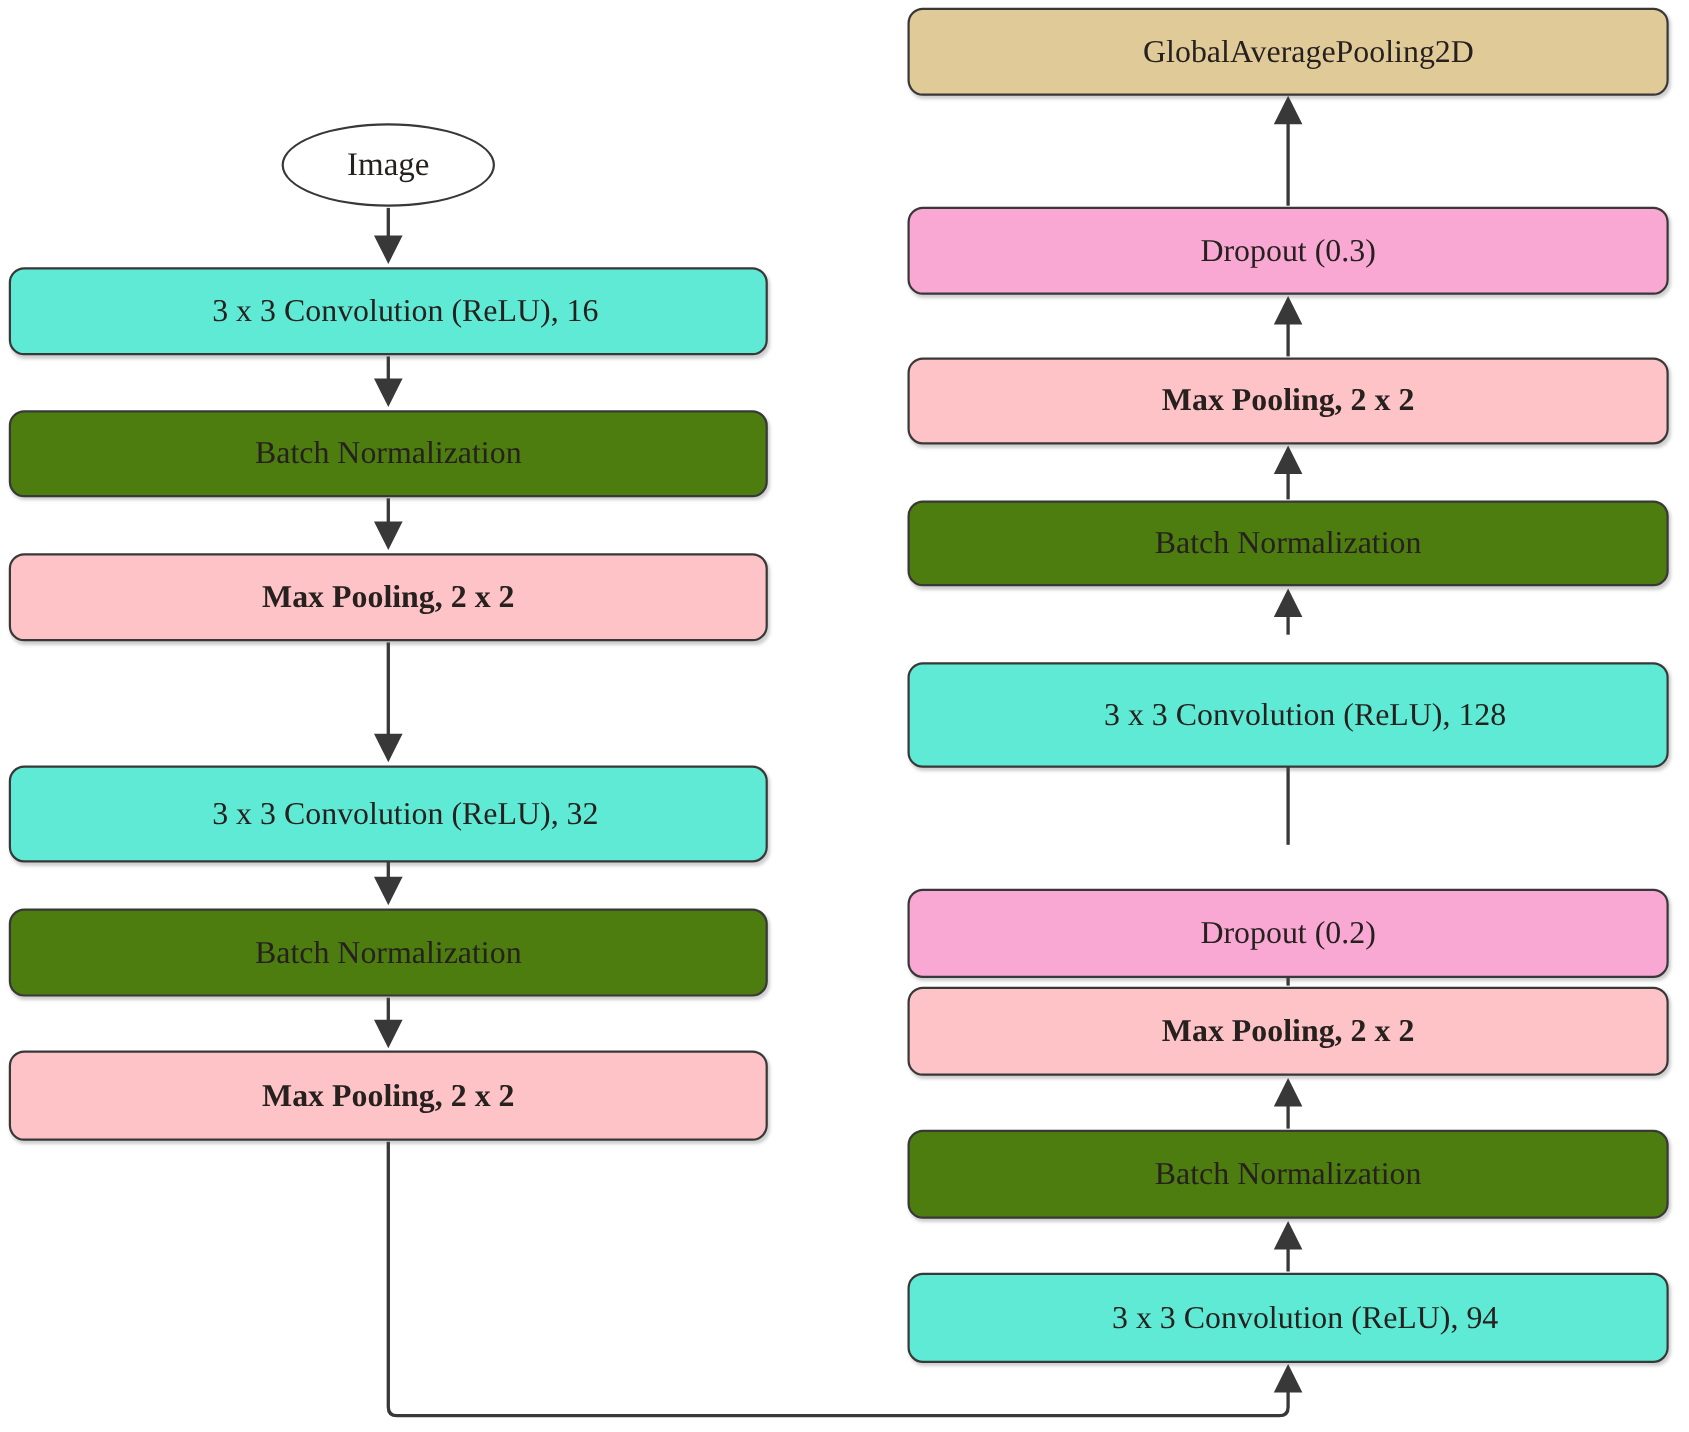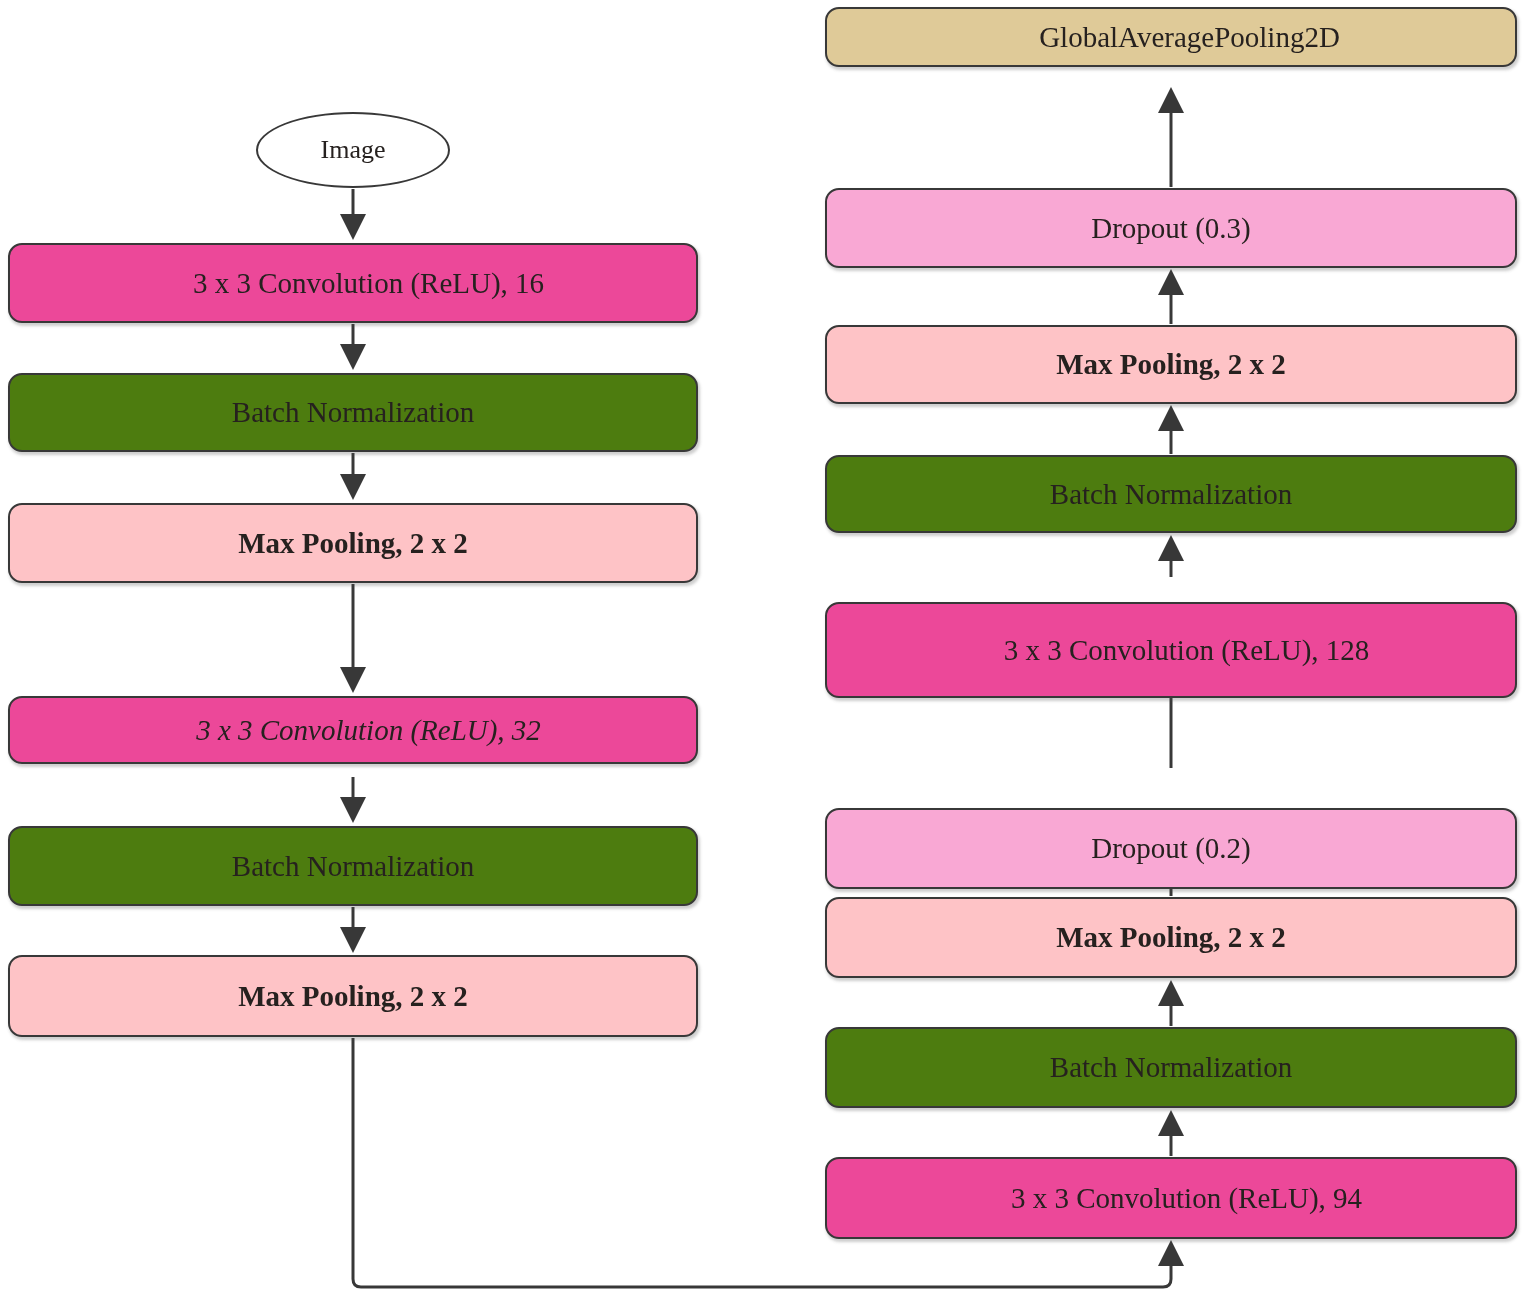--- a/index.html
+++ b/index.html
@@ -33,23 +33,23 @@
     justify-content: center;
     text-align: center;
     font-size: 29px;
     color: #26211f;
     background: #ffffff;
     box-shadow: 1.5px 2.5px 3px rgba(80, 80, 80, 0.28);
   }
   .node.ellipse {
     border-radius: 50%;
     box-shadow: none;
-    font-size: 26px;
+    font-size: 30px;
   }
-  .fill-conv        { background: #ec4899; padding-left: 31px; }
+  .fill-conv        { background: #5eead4; padding-left: 31px; }
   .fill-batchnorm   { background: #4d7c0f; }
   .fill-maxpool     { background: #fec3c6; font-weight: bold; }
   .fill-dropout     { background: #f9a8d4; }
   .fill-gap         { background: #dfca98; }
   .left-col  { left: 8px;   width: 690px; }
   .right-col { left: 825px; width: 692px; }
   .edge-line {
     stroke: #383838;
     stroke-width: 3;
     fill: none;
@@ -131,27 +131,27 @@
   </svg>
 
   <div class="node ellipse" style="left:256px; top:112px; width:194px; height:76px;">Image</div>
 
   <div class="node left-col fill-conv" style="top:243px; height:80px;">3 x 3 Convolution (ReLU), 16</div>
 
   <div class="node left-col fill-batchnorm" style="top:373px; height:79px;">Batch Normalization</div>
 
   <div class="node left-col fill-maxpool" style="top:503px; height:80px;">Max Pooling, 2 x 2</div>
 
-  <div class="node left-col fill-conv" style="top:696px; height:68px;font-style:italic;">3 x 3 Convolution (ReLU), 32</div>
+  <div class="node left-col fill-conv" style="top:696px; height:88px;">3 x 3 Convolution (ReLU), 32</div>
 
   <div class="node left-col fill-batchnorm" style="top:826px; height:80px;">Batch Normalization</div>
 
   <div class="node left-col fill-maxpool" style="top:955px; height:82px;">Max Pooling, 2 x 2</div>
 
-  <div class="node right-col fill-gap" style="top:7px; height:60px;padding-left:37px;">GlobalAveragePooling2D</div>
+  <div class="node right-col fill-gap" style="top:7px; height:80px;padding-left:37px;">GlobalAveragePooling2D</div>
 
   <div class="node right-col fill-dropout" style="top:188px; height:80px;">Dropout (0.3)</div>
 
   <div class="node right-col fill-maxpool" style="top:325px; height:79px;">Max Pooling, 2 x 2</div>
 
   <div class="node right-col fill-batchnorm" style="top:455px; height:78px;">Batch Normalization</div>
 
   <div class="node right-col fill-conv" style="top:602px; height:96px;">3 x 3 Convolution (ReLU), 128</div>
 
   <div class="node right-col fill-dropout" style="top:769px; height:81px;margin-top:39px;">Dropout (0.2)</div>

